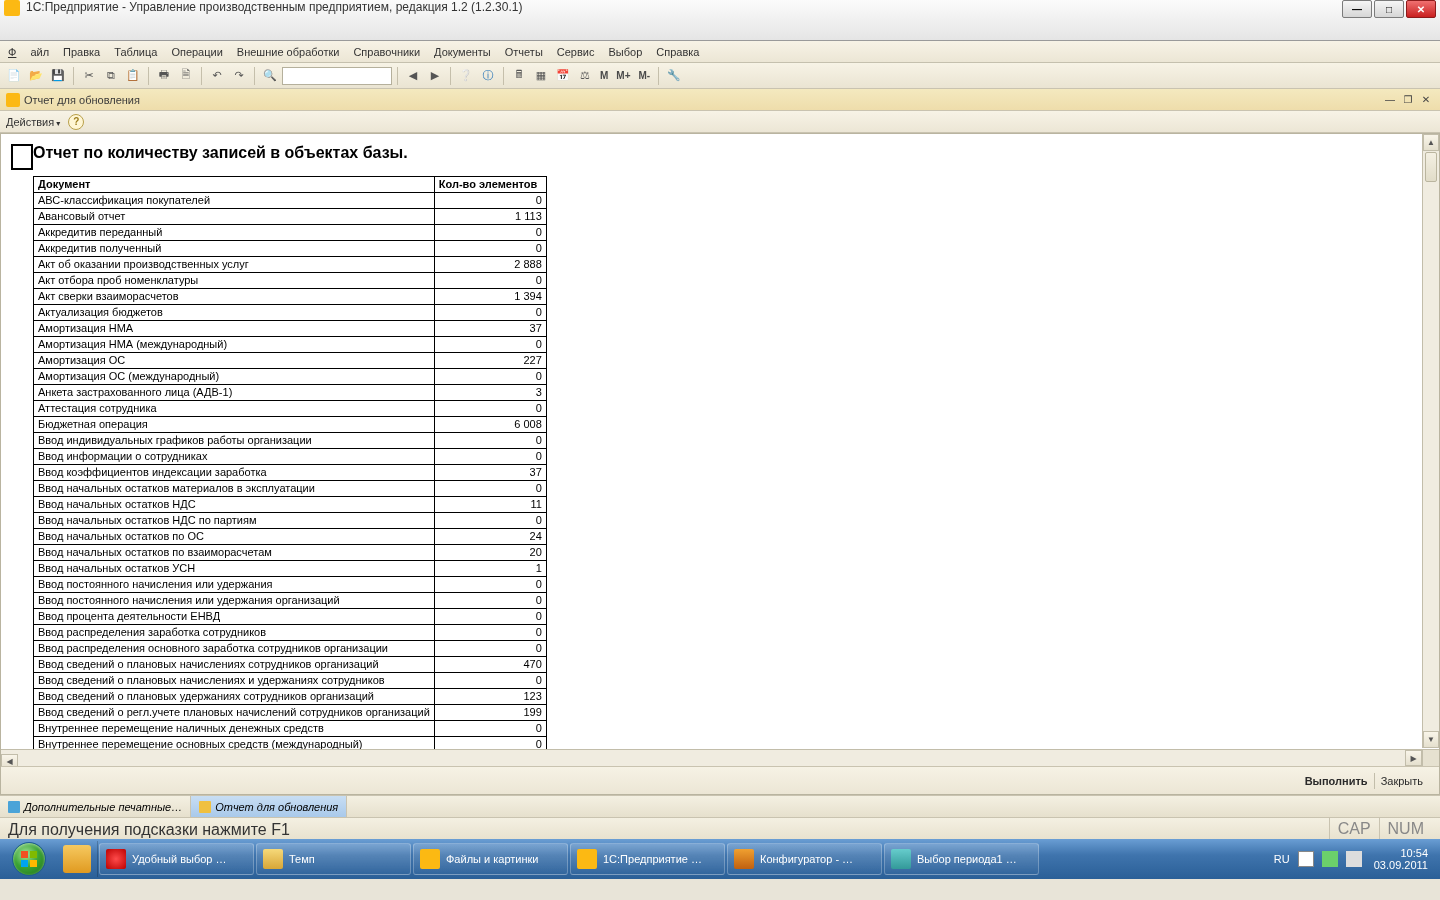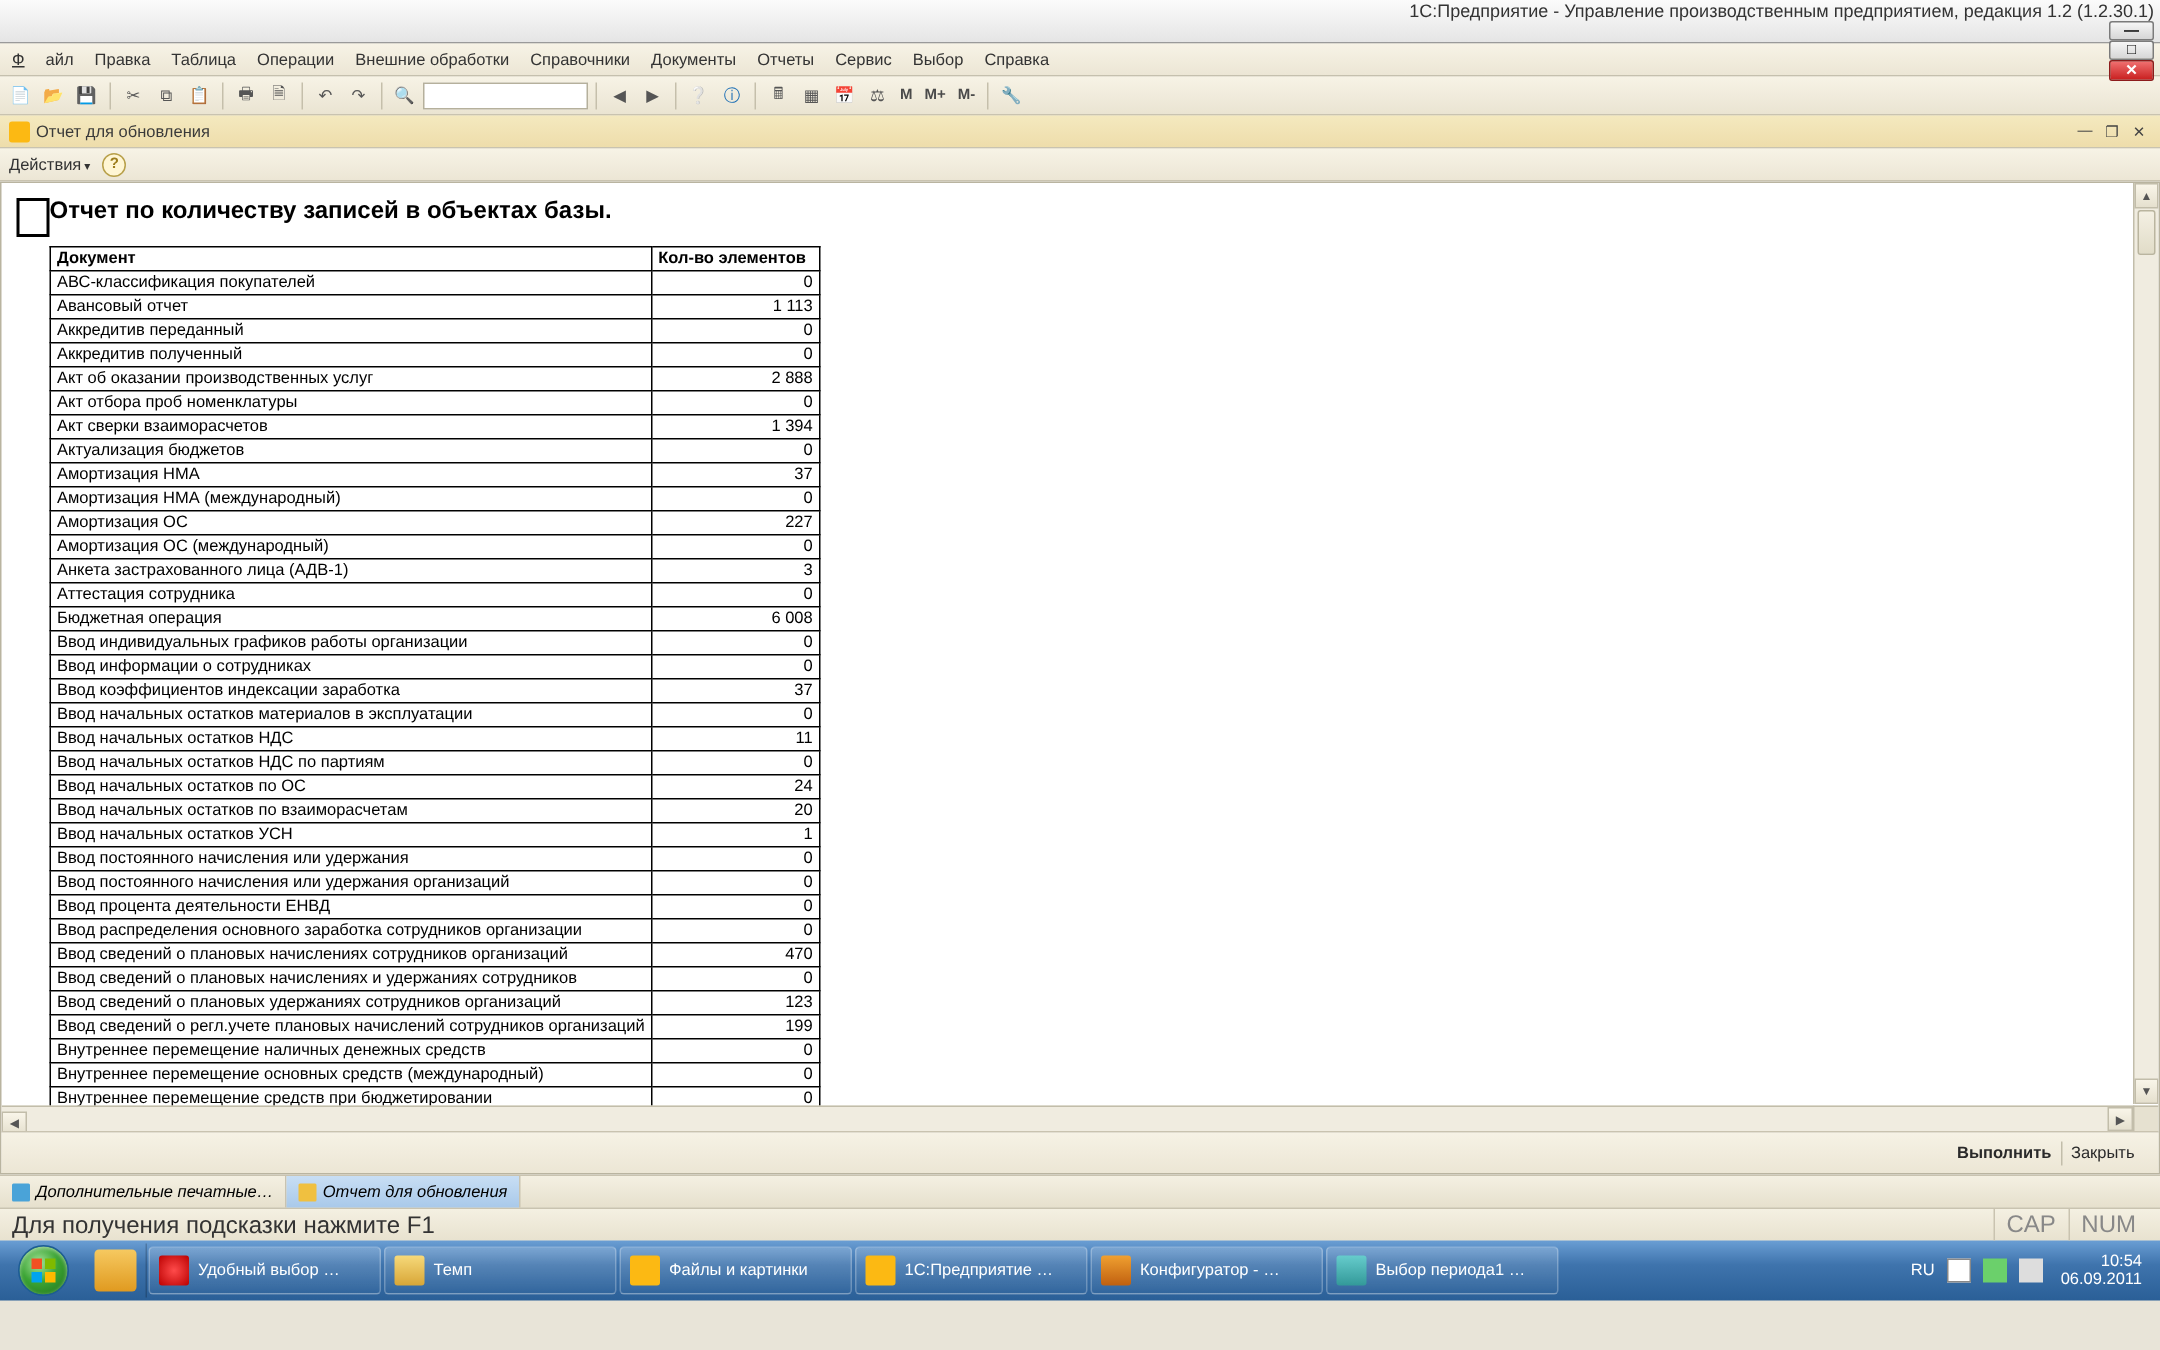--- a/index.html
+++ b/index.html
@@ -1,17 +1,17 @@
 <!DOCTYPE html>
 <html><head>
 <meta charset="utf-8">
 <style>
 * { box-sizing: border-box; margin: 0; padding: 0; font-family: Tahoma, Arial, sans-serif; }
 html, body { width: 1440px; height: 900px; overflow: hidden; background: #e8e4d8; }
-.titlebar { height: 29px; background: linear-gradient(#fbfbfb, #e5e5e5); border-bottom: 1px solid #9a9a9a; display: flex; align-items: flex-end; padding: 0 4px; font-size: 12px; flex-direction: column; }
+.titlebar { height: 41px; background: linear-gradient(#fbfbfb, #e5e5e5); border-bottom: 1px solid #9a9a9a; display: flex; align-items: flex-start; padding: 0 4px; font-size: 12px; }
 .titlebar .logo { width: 16px; height: 16px; background: #fcb913; border-radius: 2px; margin-right: 6px; }
 .titlebar .title { flex: 1; color: #333; }
 .titlebar .winbtn { width: 30px; height: 18px; margin-left: 2px; border: 1px solid #7b7b7b; border-radius: 2px; display: flex; align-items: center; justify-content: center; font-size: 10px; font-weight: bold; cursor: default; background: linear-gradient(#f6f6f6,#d6d6d6); }
 .titlebar .winbtn.close { background: linear-gradient(#f07070,#c92020); color: #fff; border-color: #8c1b1b; }
 .menubar { height: 22px; background: linear-gradient(#f7f3e6,#ece6d5); border-bottom: 1px solid #c5c0ae; display: flex; align-items: center; padding: 0 8px; font-size: 11px; color: #333; }
 .menubar span { margin-right: 14px; cursor: default; }
 .menubar span u { text-decoration: underline; }
 .toolbar1 { height: 26px; background: linear-gradient(#f7f3e6,#eae4d2); border-bottom: 1px solid #c9c3b0; display: flex; align-items: center; padding: 0 4px; gap: 2px; }
 .tb-icon { width: 20px; height: 20px; display: flex; align-items: center; justify-content: center; font-size: 11px; color: #555; border-radius: 2px; }
 .tb-sep { width: 1px; height: 18px; background: #c5bfab; margin: 0 3px; }
@@ -255,20 +255,24 @@
           </tr>
           <tr>
             <td>Ввод постоянного начисления или удержания организаций</td>
             <td>0</td>
           </tr>
           <tr>
             <td>Ввод процента деятельности ЕНВД</td>
             <td>0</td>
           </tr>
           <tr>
+            <td>Ввод распределения заработка сотрудников</td>
+            <td>0</td>
+          </tr>
+          <tr>
             <td>Ввод распределения основного заработка сотрудников организации</td>
             <td>0</td>
           </tr>
           <tr>
             <td>Ввод сведений о плановых начислениях сотрудников организаций</td>
             <td>470</td>
           </tr>
           <tr>
             <td>Ввод сведений о плановых начислениях и удержаниях сотрудников</td>
             <td>0</td>
@@ -369,16 +373,16 @@
       <div class="ico" style="background:linear-gradient(#6cc,#399)"></div>
       <span class="lbl">Выбор периода1 …</span>
     </div>
   <div class="tray">
     <span>RU</span>
     <div class="tic" style="background:#fff;border:1px solid #888"></div>
     <div class="tic" style="background:#6bd06b"></div>
     <div class="tic" style="background:#ddd"></div>
     <div class="clock">
       <div>10:54</div>
-      <div>06.09.2011</div>
+      <div>03.09.2011</div>
     </div>
   </div>
 </div>
 
 </body></html>

